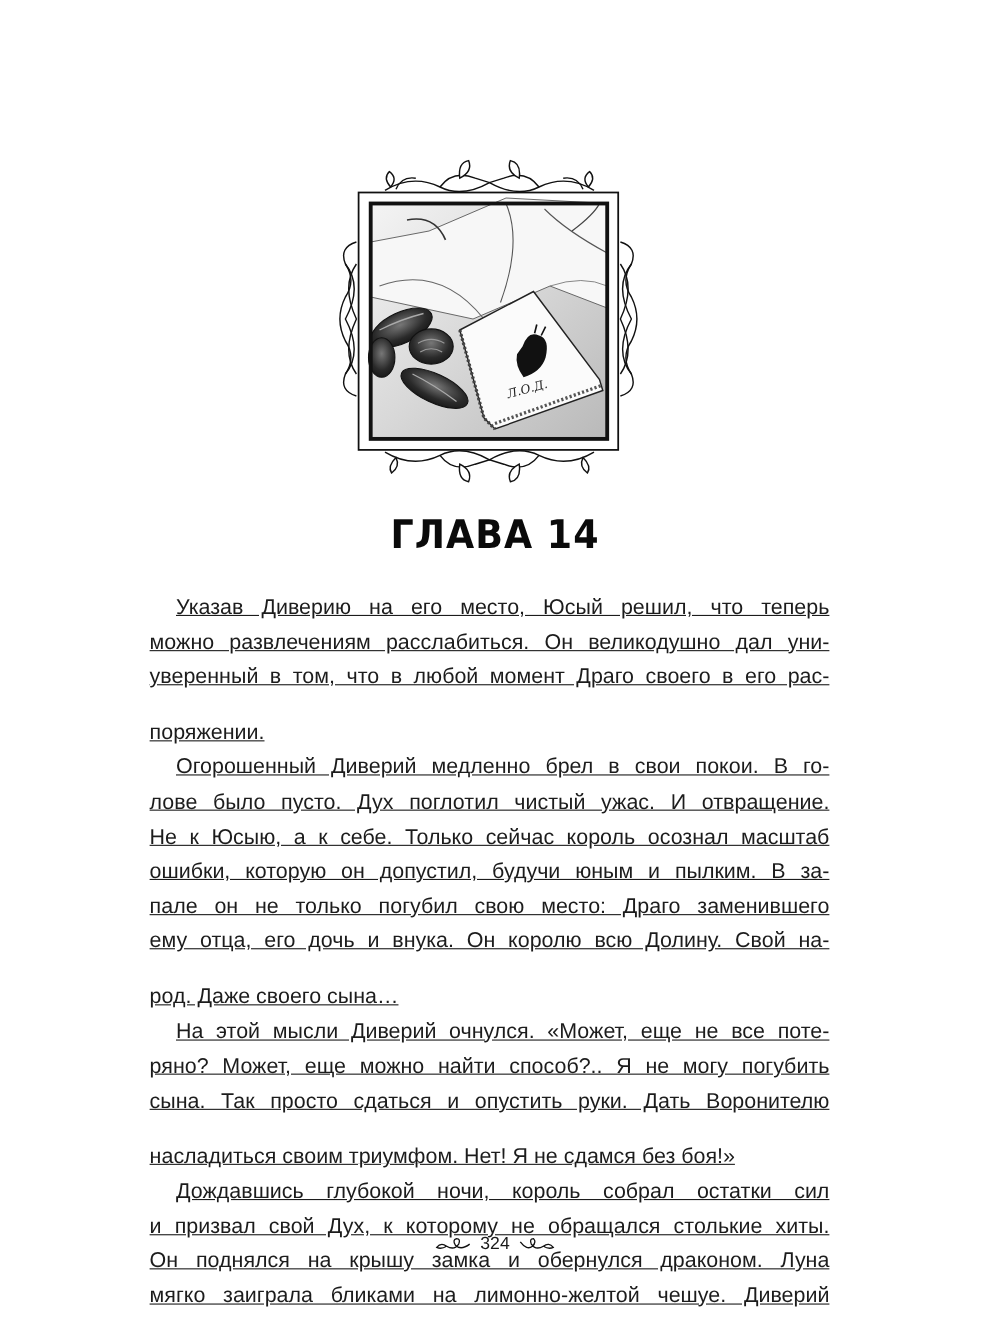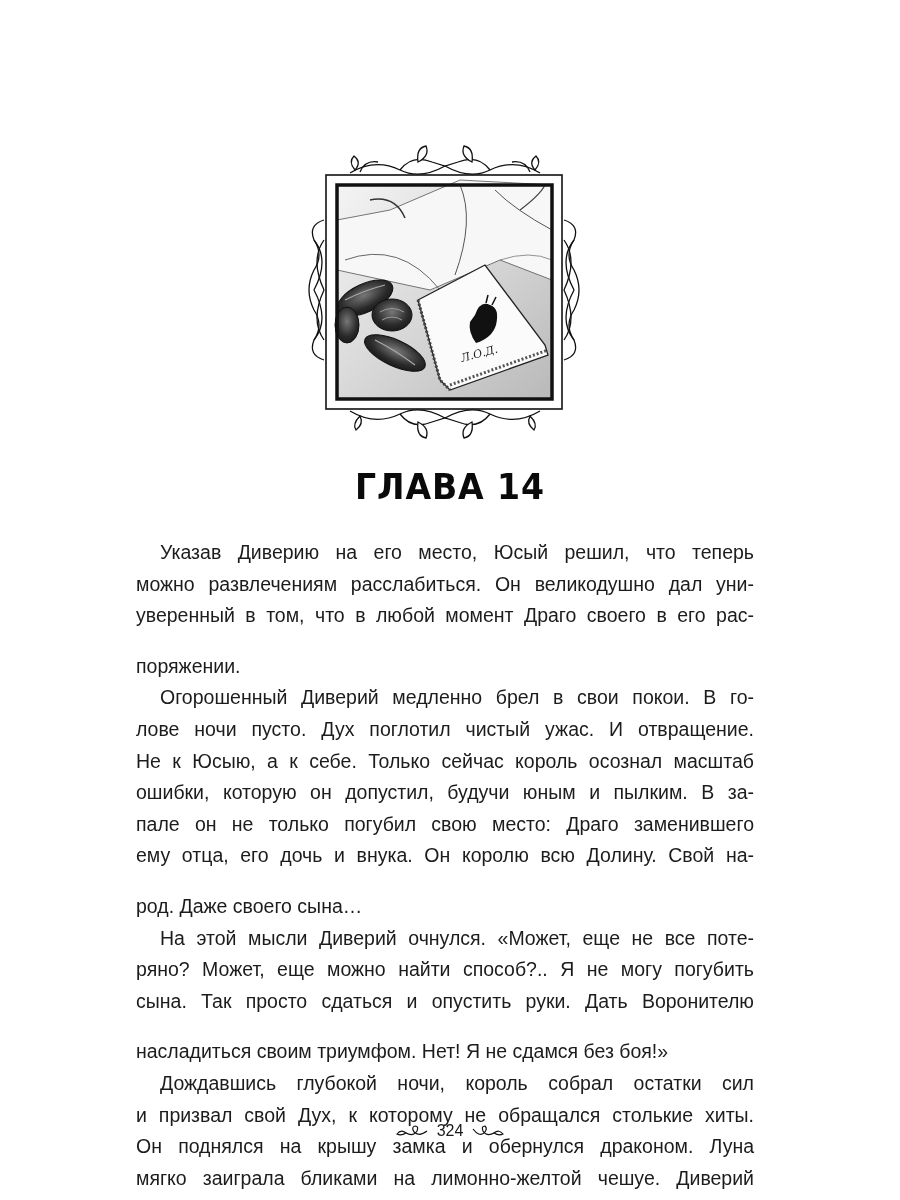--- a/index.html
+++ b/index.html
@@ -47,20 +47,21 @@
       font-size: 19.5px;
       line-height: 31.6px;
       color: #1c1c1c;
     }
     .body-text .line {
       display: block;
       white-space: nowrap;
       text-align: justify;
       text-align-last: justify;
       height: 31.6px;
+      text-decoration: underline;
     }
     .body-text .line.last {
       text-align-last: left;
       margin-top: 19px;
     }
     .body-text .line.indent {
       padding-left: 24px;
     }
 
     .folio {
@@ -164,21 +165,21 @@
 <div class="chapter-title">ГЛАВА 14</div>
 
 <div class="body-text">
 
   <span class="line indent">Указав Диверию на его место, Юсый решил, что теперь</span>
   <span class="line">можно развлечениям расслабиться. Он великодушно дал уни-</span>
   <span class="line">уверенный в том, что в любой момент Драго своего в его рас-</span>
   <span class="line last">поряжении.</span>
 
   <span class="line indent">Огорошенный Диверий медленно брел в свои покои. В го-</span>
-  <span class="line">лове ночи пусто. Дух поглотил чистый ужас. И отвращение.</span>
+  <span class="line">лове было пусто. Дух поглотил чистый ужас. И отвращение.</span>
   <span class="line">Не к Юсыю, а к себе. Только сейчас король осознал масштаб</span>
   <span class="line">ошибки, которую он допустил, будучи юным и пылким. В за-</span>
   <span class="line">пале он не только погубил свою место: Драго заменившего</span>
   <span class="line">ему отца, его дочь и внука. Он королю всю Долину. Свой на-</span>
   <span class="line last">род. Даже своего сына…</span>
 
   <span class="line indent">На этой мысли Диверий очнулся. «Может, еще не все поте-</span>
   <span class="line">ряно? Может, еще можно найти способ?.. Я не могу погубить</span>
   <span class="line">сына. Так просто сдаться и опустить руки. Дать Воронителю</span>
   <span class="line last">насладиться своим триумфом. Нет! Я не сдамся без боя!»</span>

